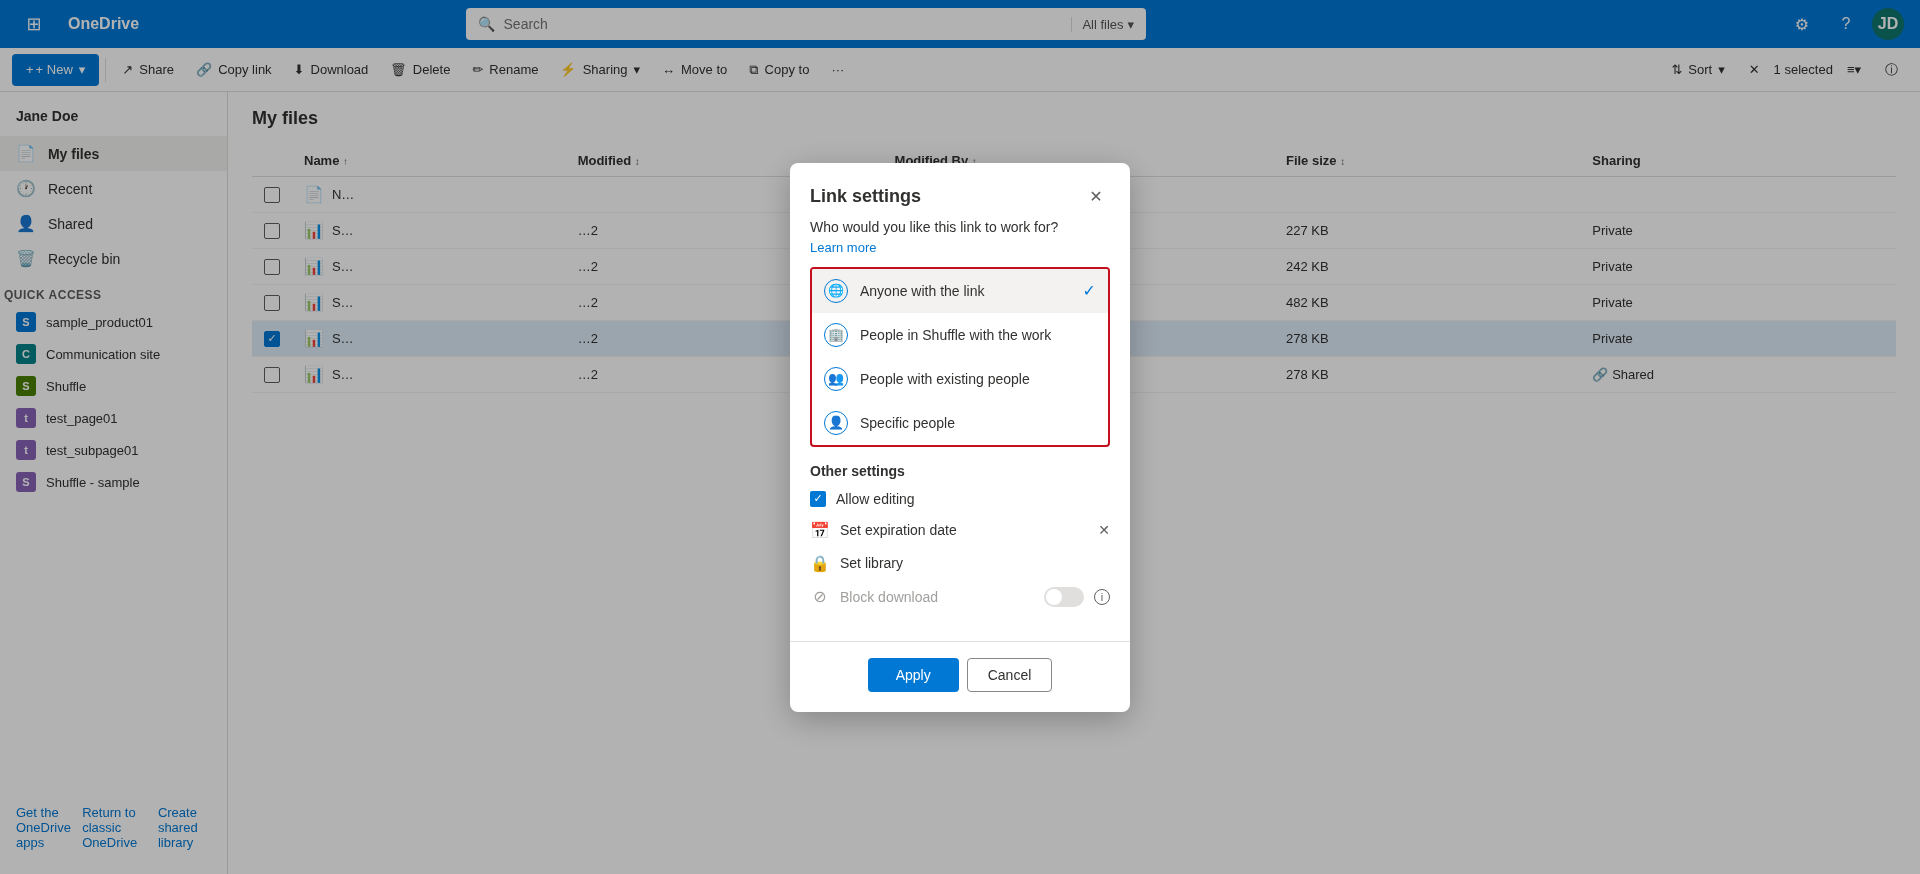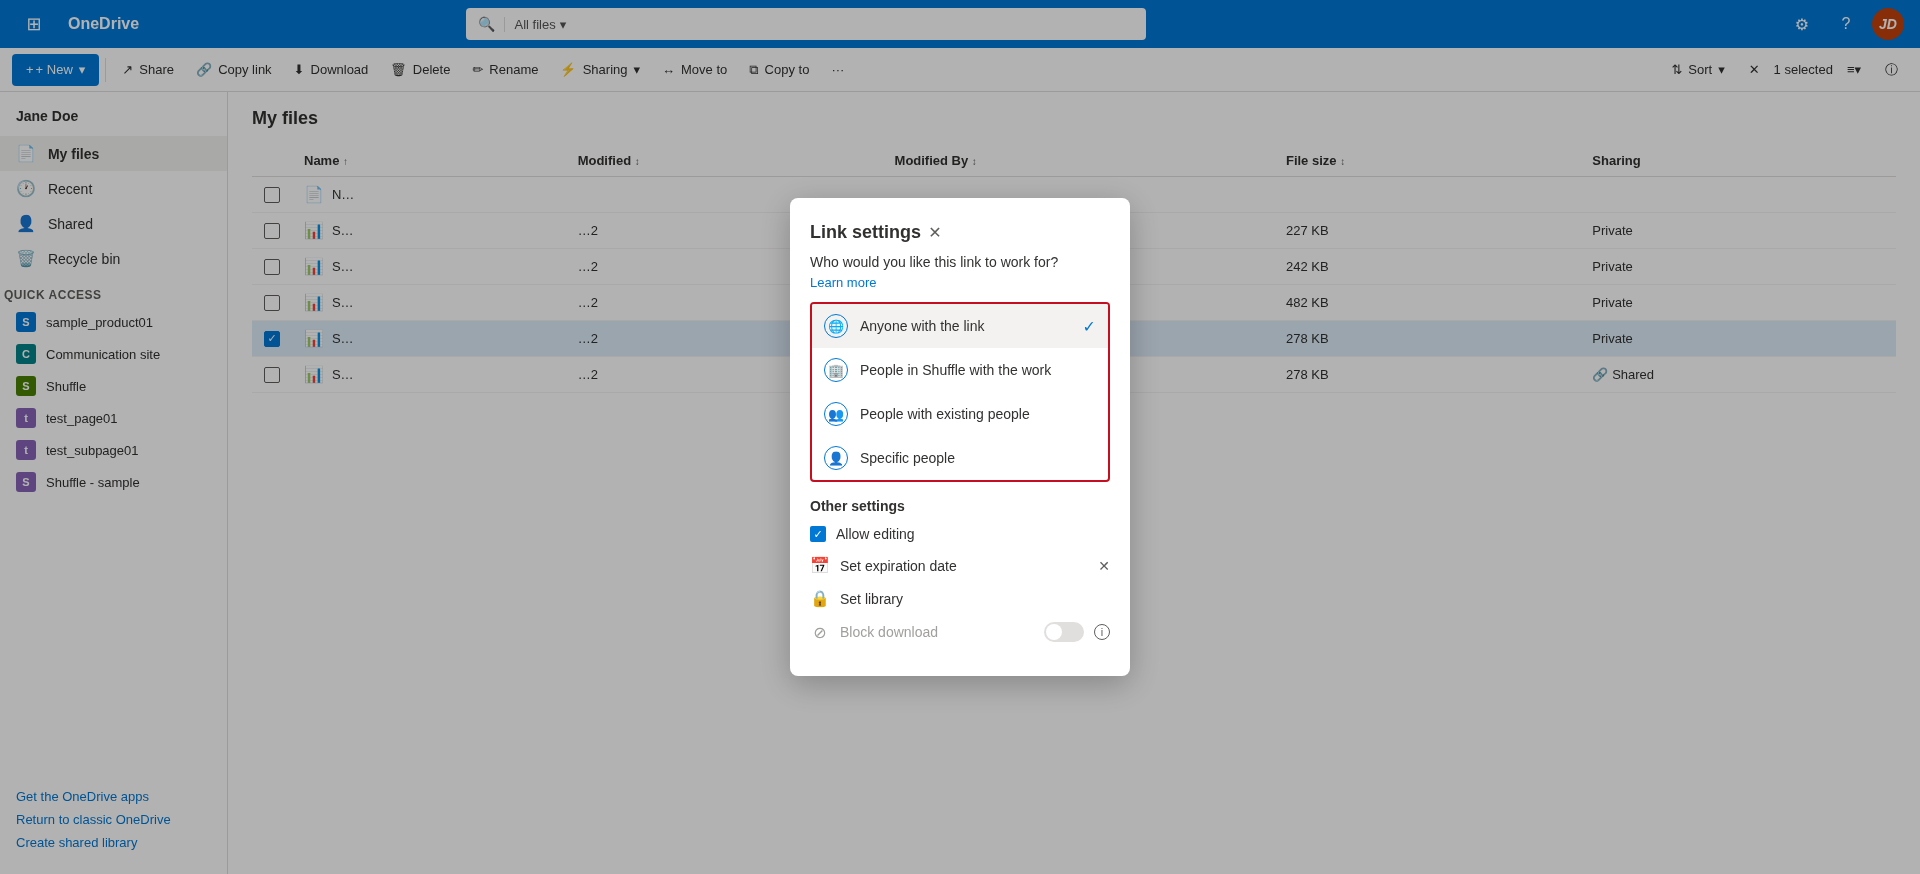--- a/index.html
+++ b/index.html
@@ -63,27 +63,26 @@
       background: transparent;
       border: none;
       color: white;
       font-size: 16px;
       cursor: pointer;
       display: flex; align-items: center; justify-content: center;
     }
     .avatar {
       width: 32px; height: 32px;
       border-radius: 50%;
-      background: #c2410c;
+      background: #0f766e;
       color: white;
-      font-size: 14px;
+      font-size: 16px;
       font-weight: 600;
       display: flex; align-items: center; justify-content: center;
       cursor: pointer;
-      font-style: italic;
     }
 
     
     .toolbar {
       background: white;
       height: 44px;
       display: flex;
       align-items: center;
       padding: 0 12px;
       gap: 2px;
@@ -173,21 +172,21 @@
       width: 20px; height: 20px;
       border-radius: 3px;
       display: flex; align-items: center; justify-content: center;
       font-size: 11px; color: white; font-weight: 700;
       flex-shrink: 0;
     }
     .sidebar-footer {
       margin-top: auto;
       padding: 16px;
       display: flex;
-      flex-direction: column;
+      flex-direction: row;
       gap: 8px;
     }
     .sidebar-footer a {
       font-size: 13px;
       color: #0078d4;
       text-decoration: none;
       cursor: pointer;
     }
 
     
@@ -260,20 +259,21 @@
       border-radius: 8px;
       box-shadow: 0 8px 32px rgba(0,0,0,0.25);
       width: 340px;
       padding: 0;
       position: relative;
       overflow: visible;
     }
     .dialog-header {
       display: flex;
       align-items: center;
+      justify-content: space-between;
       padding: 20px 20px 8px;
     }
     .dialog-title {
       font-size: 18px;
       font-weight: 600;
       color: #323130;
     }
     .dialog-close {
       width: 28px; height: 28px;
       border: none; background: transparent;
@@ -433,20 +433,21 @@
   </style>
 </head>
 <body>
 
 <div class="top-nav">
   <button class="nav-icon-btn" style="font-size:18px;">⊞</button>
   <span class="top-nav-logo">OneDrive</span>
 
   <div class="search-bar">
     <span style="color:#605e5c;">🔍</span>
+    <input type="text" placeholder="Search" style="">
     <div class="search-dropdown">
       <span>All files</span>
       <span>▾</span>
     </div>
   </div>
 
   <div class="nav-icons">
     <button class="nav-icon-btn" title="Settings">⚙</button>
     <button class="nav-icon-btn" title="Help">?</button>
     <div class="avatar">JD</div>
@@ -749,14 +750,18 @@
       <div class="setting-row disabled">
         <span class="setting-icon">⊘</span>
         <span>Block download</span>
         <div class="toggle">
           <div class="toggle-knob"></div>
         </div>
         <div class="info-icon">i</div>
       </div>
     </div>
 
+    <div class="dialog-footer">
+      <button class="btn-apply">Apply</button>
+      <button class="btn-cancel">Cancel</button>
+    </div>
   </div>
 </div>
 
 </body></html>

